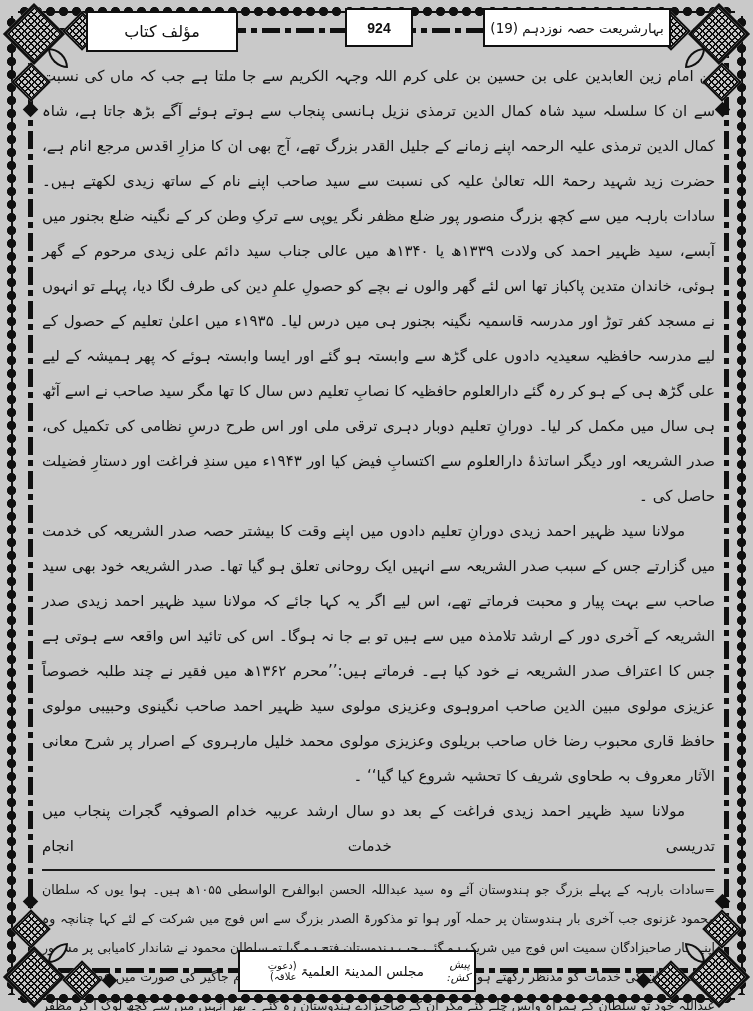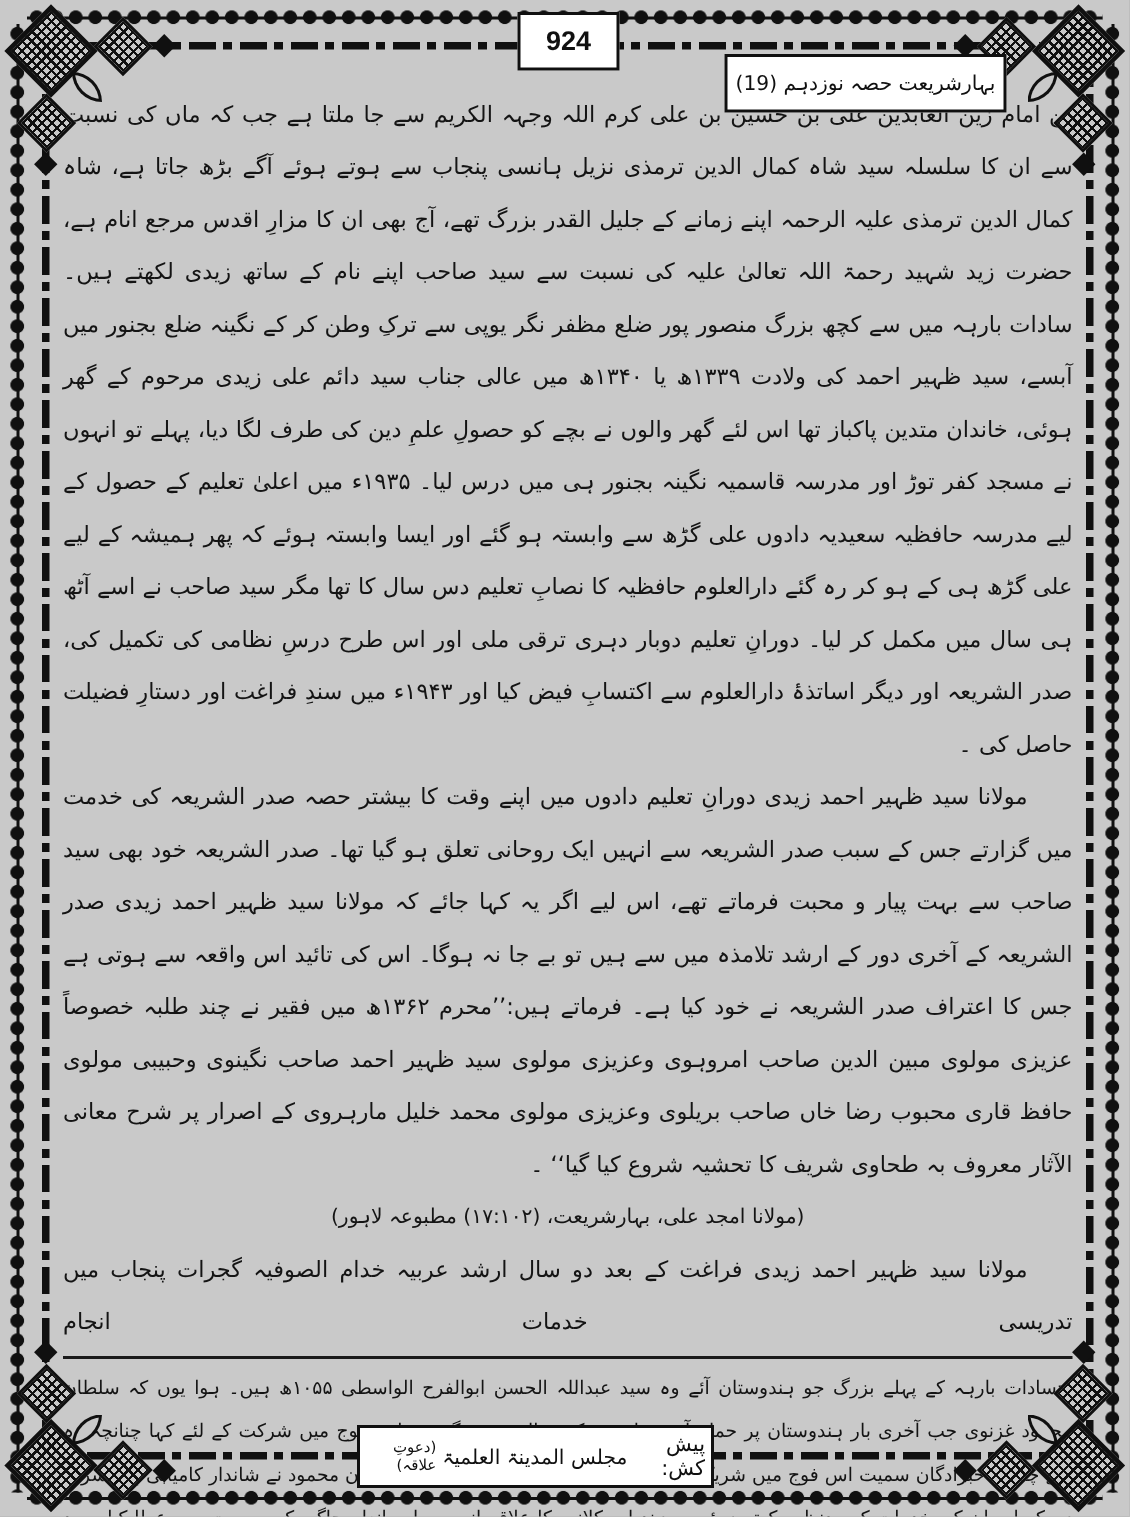--- a/index.html
+++ b/index.html
@@ -45,24 +45,24 @@
   .cd.v2{width:24px;height:24px;left:17px;top:68px;border-width:2.5px;}
   .tip{position:absolute;background:#101010;transform:rotate(45deg);}
   .tip.h{width:11px;height:11px;left:104px;top:25px;}
   .tip.v{width:11px;height:11px;left:25px;top:104px;}
   .leaf{position:absolute;width:16px;height:16px;border:2.5px solid #101010;border-radius:0 100% 0 100%;left:48px;top:48px;background:#c9c9c9;}
 
   
   .hbox{position:absolute;background:#fff;border:2.5px solid #101010;z-index:5;
         display:flex;align-items:center;justify-content:center;direction:rtl;color:#101010;}
   .box-author{left:86px;top:11px;width:148px;height:37px;font-size:16px;}
-  .box-page{left:345px;top:8px;width:64px;height:35px;font-family:"Liberation Sans","DejaVu Sans",sans-serif;font-weight:bold;font-size:18px;direction:ltr;}
-  .box-title{left:483px;top:8px;width:184px;height:35px;font-size:13.5px;margin-top:28px;}
+  .box-page{left:345px;top:8px;width:64px;height:35px;font-family:"Liberation Sans","DejaVu Sans",sans-serif;font-weight:bold;font-size:14px;direction:ltr;}
+  .box-title{left:483px;top:8px;width:184px;height:35px;font-size:13.5px;}
   .box-footer{left:238px;top:950px;width:226px;height:38px;gap:4px;padding:0 4px;}
-  .footer-prefix{font-size:14px;}
+  .footer-prefix{font-size:11px;font-style:italic;}
   .footer-name{font-weight:normal;font-size:13.5px;white-space:nowrap;}
   .footer-suffix{font-size:10px;}
 
   
   .content{position:absolute;left:42px;right:38px;top:59px;z-index:2;direction:rtl;color:#141414;}
   .p-main{margin:0;font-size:15px;line-height:35px;text-align:justify;}
   .p-main.indent{text-indent:30px;}
   .p3{text-align-last:justify;}
   .citation{margin:2px 0 3px;font-size:13.5px;line-height:30px;text-align:center;}
   .fn-rule{border:0;border-top:2px solid #1a1a1a;margin:5px 0 4px;}
@@ -108,31 +108,33 @@
   </div>
   <div class="corner br">
     <div class="cd big"></div>
     <div class="cd h2"></div>
     <div class="cd v2"></div>
     <div class="tip h"></div>
     <div class="tip v"></div>
     <div class="leaf"></div>
   </div>
 
+  <div class="hbox box-author">
+    <span>مؤلف کتاب</span>
+  </div>
   <div class="hbox box-page">
     <span>924</span>
   </div>
   <div class="hbox box-title">
     <span>بہارشریعت حصہ نوزدہم (19)</span>
   </div>
 
   <div class="content">
     <p class="p-main">بن امام زین العابدین علی بن حسین بن علی کرم اللہ وجہہ الکریم سے جا ملتا ہے جب کہ ماں کی نسبت سے ان کا سلسلہ سید شاہ کمال الدین ترمذی نزیل ہانسی پنجاب سے ہوتے ہوئے آگے بڑھ جاتا ہے، شاہ کمال الدین ترمذی علیہ الرحمہ اپنے زمانے کے جلیل القدر بزرگ تھے، آج بھی ان کا مزارِ اقدس مرجع انام ہے، حضرت زید شہید رحمۃ اللہ تعالیٰ علیہ کی نسبت سے سید صاحب اپنے نام کے ساتھ زیدی لکھتے ہیں۔ سادات بارہہ میں سے کچھ بزرگ منصور پور ضلع مظفر نگر یوپی سے ترکِ وطن کر کے نگینہ ضلع بجنور میں آبسے، سید ظہیر احمد کی ولادت ۱۳۳۹ھ یا ۱۳۴۰ھ میں عالی جناب سید دائم علی زیدی مرحوم کے گھر ہوئی، خاندان متدین پاکباز تھا اس لئے گھر والوں نے بچے کو حصولِ علمِ دین کی طرف لگا دیا، پہلے تو انہوں نے مسجد کفر توڑ اور مدرسہ قاسمیہ نگینہ بجنور ہی میں درس لیا۔ ۱۹۳۵ء میں اعلیٰ تعلیم کے حصول کے لیے مدرسہ حافظیہ سعیدیہ دادوں علی گڑھ سے وابستہ ہو گئے اور ایسا وابستہ ہوئے کہ پھر ہمیشہ کے لیے علی گڑھ ہی کے ہو کر رہ گئے دارالعلوم حافظیہ کا نصابِ تعلیم دس سال کا تھا مگر سید صاحب نے اسے آٹھ ہی سال میں مکمل کر لیا۔ دورانِ تعلیم دوبار دہری ترقی ملی اور اس طرح درسِ نظامی کی تکمیل کی، صدر الشریعہ اور دیگر اساتذۂ دارالعلوم سے اکتسابِ فیض کیا اور ۱۹۴۳ء میں سندِ فراغت اور دستارِ فضیلت حاصل کی ۔</p>
     <p class="p-main indent">مولانا سید ظہیر احمد زیدی دورانِ تعلیم دادوں میں اپنے وقت کا بیشتر حصہ صدر الشریعہ کی خدمت میں گزارتے جس کے سبب صدر الشریعہ سے انہیں ایک روحانی تعلق ہو گیا تھا۔ صدر الشریعہ خود بھی سید صاحب سے بہت پیار و محبت فرماتے تھے، اس لیے اگر یہ کہا جائے کہ مولانا سید ظہیر احمد زیدی صدر الشریعہ کے آخری دور کے ارشد تلامذہ میں سے ہیں تو بے جا نہ ہوگا۔ اس کی تائید اس واقعہ سے ہوتی ہے جس کا اعتراف صدر الشریعہ نے خود کیا ہے۔ فرماتے ہیں:’’محرم ۱۳۶۲ھ میں فقیر نے چند طلبہ خصوصاً عزیزی مولوی مبین الدین صاحب امروہوی وعزیزی مولوی سید ظہیر احمد صاحب نگینوی وحبیبی مولوی حافظ قاری محبوب رضا خاں صاحب بریلوی وعزیزی مولوی محمد خلیل مارہروی کے اصرار پر شرح معانی الآثار معروف بہ طحاوی شریف کا تحشیہ شروع کیا گیا‘‘ ۔</p>
-    <div class="citation">(مولانا امجد علی، بہارشریعت، (۱۷:۱۰۲) مطبوعہ لاہور)</div>
     <p class="p-main indent p3">مولانا سید ظہیر احمد زیدی فراغت کے بعد دو سال ارشد عربیہ خدام الصوفیہ گجرات پنجاب میں تدریسی خدمات انجام</p>
     <hr class="fn-rule">
     <p class="footnote">=سادات بارہہ کے پہلے بزرگ جو ہندوستان آئے وہ سید عبداللہ الحسن ابوالفرح الواسطی ۱۰۵۵ھ ہیں۔ ہوا یوں کہ سلطان محمود غزنوی جب آخری بار ہندوستان پر حملہ آور ہوا تو مذکورۃ الصدر بزرگ سے اس فوج میں شرکت کے لئے کہا چنانچہ وہ اپنے چار صاحبزادگان سمیت اس فوج میں شریک ہو گئے، جب ہندوستان فتح ہو گیا تو سلطان محمود نے شاندار کامیابی پر مسرور ہو کر اور ان کی خدمات کو مدنظر رکھتے ہوئے سرہند اور کلانور کا علاقہ انہیں بطورِ انعام جاگیر کی صورت میں عطا کیا، سید عبداللہ خود تو سلطان کے ہمراہ واپس چلے گئے مگر ان کے صاحبزادے ہندوستان رہ گئے ۔ پھر انہیں میں سے کچھ لوگ آ کر مظفر نگر میں آبسے موجودہ سادات بارہہ انہیں کی نسل سے ہیں۔ انہیں میں سے ایک بزرگ امیر سید ابوالمظفر جنھیں نواب خاں سے شہرت حاصل تھی، شاہجہاں کے دورِ حکومت میں اہم منصب پر فائز تھے انہوں نے اپنا وطن منصور پور کو قرار دیا۔ آج بھی ان کا مقبرہ منصور پور ضلع مظفر نگر میں ہے، سید ظہیر احمد زیدی صاحب انہیں کی اولاد میں سے ہیں ۔</p>
   </div>
 
   <div class="hbox box-footer">
     <span class="footer-prefix">پیش کش:</span>
     <span class="footer-name">مجلس المدینۃ العلمیۃ</span>
     <span class="footer-suffix">(دعوتِ علاقہ)</span>
   </div>

